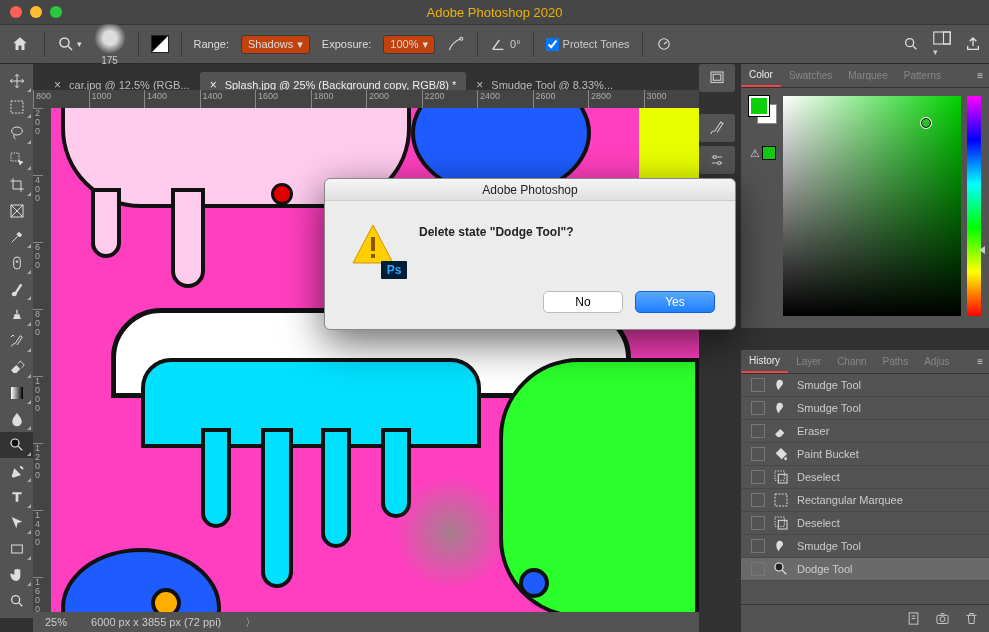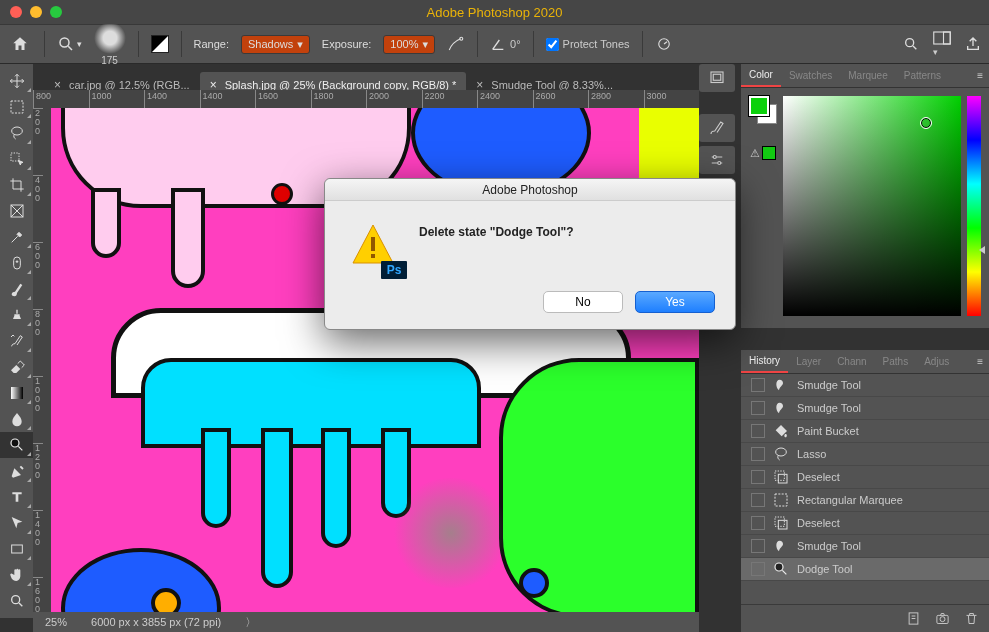--- a/index.html
+++ b/index.html
@@ -525,34 +525,33 @@
             <svg width="16" height="16" viewBox="0 0 24 24" fill="#ddd">
               <path d="M10 4c3 0 5 2 5 5 0 4-6 6-6 11-3-2-4-6-4-9 0-4 2-7 5-7z"></path>
             </svg>
           </div>
           <span>Smudge Tool</span>
         </div>
         <div class="hist-row">
           <div class="vis"></div>
           <div class="icn">
             <svg width="16" height="16" viewBox="0 0 24 24" fill="#ddd">
+              <path d="M3 17l8-8 6 6-6 6H7z"></path>
+            </svg>
+          </div>
+          <span>Eraser</span>
+        </div>
+        <div class="hist-row">
+          <div class="vis"></div>
+          <div class="icn">
+            <svg width="16" height="16" viewBox="0 0 24 24" fill="#ddd">
               <path d="M12 3l9 9-8 8-9-9zM20 17c1 1 1 3 0 4s-3 0-3-2 2-3 3-2z"></path>
             </svg>
           </div>
           <span>Paint Bucket</span>
-        </div>
-        <div class="hist-row">
-          <div class="vis"></div>
-          <div class="icn">
-            <svg width="16" height="16" viewBox="0 0 24 24" fill="none" stroke="#ddd" stroke-width="1.5">
-              <ellipse cx="12" cy="9" rx="8" ry="6"></ellipse>
-              <path d="M8 14c-2 3 0 6 2 7"></path>
-            </svg>
-          </div>
-          <span>Lasso</span>
         </div>
         <div class="hist-row">
           <div class="vis"></div>
           <div class="icn">
             <svg width="16" height="16" viewBox="0 0 24 24" fill="none" stroke="#ddd" stroke-width="1.5">
               <rect x="3" y="3" width="14" height="14" stroke-dasharray="2 2"></rect>
               <rect x="8" y="8" width="13" height="13"></rect>
             </svg>
           </div>
           <span>Deselect</span>

